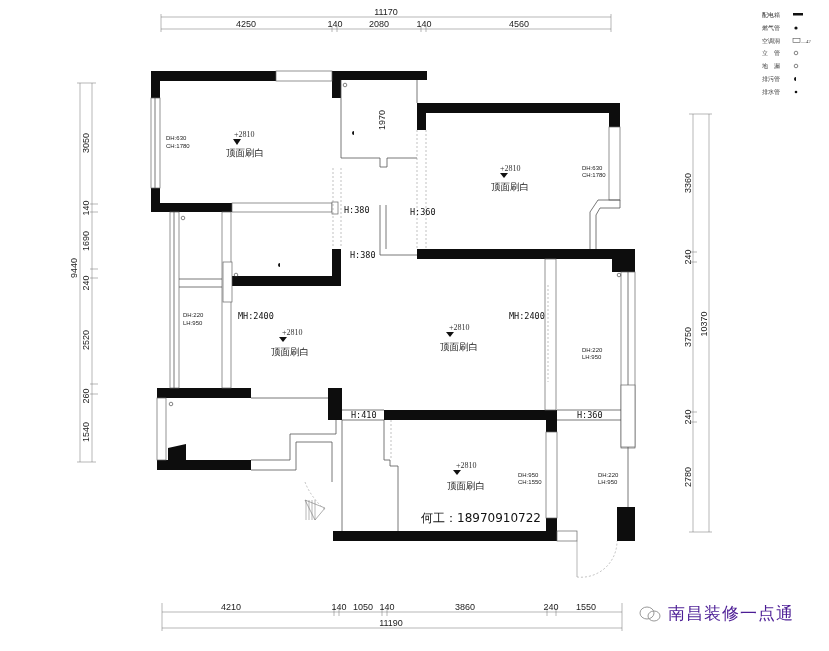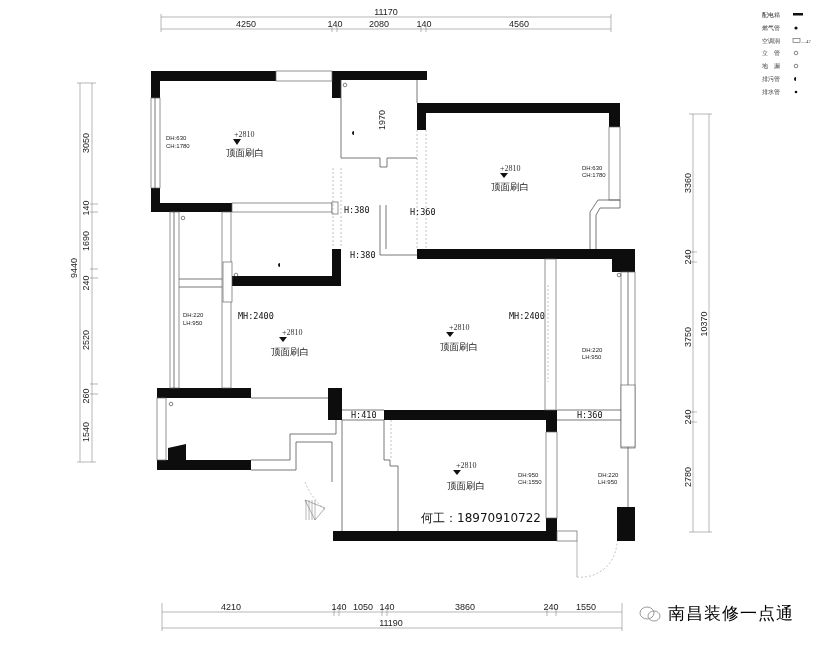--- a/index.html
+++ b/index.html
@@ -6,21 +6,21 @@
   body { width: 829px; height: 651px; position: relative; overflow: hidden; font-family: "Liberation Sans", sans-serif; }
   #plan { position: absolute; left: 0; top: 0; }
   .dim { font-family: "Liberation Sans", sans-serif; font-size: 9px; fill: #222; }
   .note { font-family: "Liberation Sans", sans-serif; font-size: 6px; fill: #222; }
   .hlabel { font-family: "DejaVu Sans Mono", monospace; font-size: 8.5px; fill: #111; }
   .room { font-family: "DejaVu Sans", sans-serif; font-size: 9.5px; fill: #222; }
   .elev { font-family: "Liberation Serif", serif; font-size: 8px; fill: #333; }
   .legend-t { font-family: "Liberation Serif", serif; font-size: 6px; fill: #333; }
   .phone { font-family: "DejaVu Sans", sans-serif; font-size: 12px; fill: #111; }
   .wm { position: absolute; left: 638px; top: 602px; display: flex; align-items: center; gap: 6px; }
-  .wm-text { font-family: "DejaVu Sans", sans-serif; font-size: 17px; color: #000000; letter-spacing: 1px; }
+  .wm-text { font-family: "DejaVu Sans", sans-serif; font-size: 17px; color: #4c1d95; letter-spacing: 1px; }
   .wall { fill: #0d0d0d; }
   .thin { stroke: #555; stroke-width: 0.8; fill: none; }
   .win { stroke: #666; stroke-width: 0.7; fill: #fff; }
   .dash { stroke: #999; stroke-width: 0.6; stroke-dasharray: 2 2; fill: none; }
   .dline { stroke: #888; stroke-width: 0.6; fill: none; }
 </style>
 </head>
 <body>
 
 <svg id="plan" width="829" height="651" viewBox="0 0 829 651">

